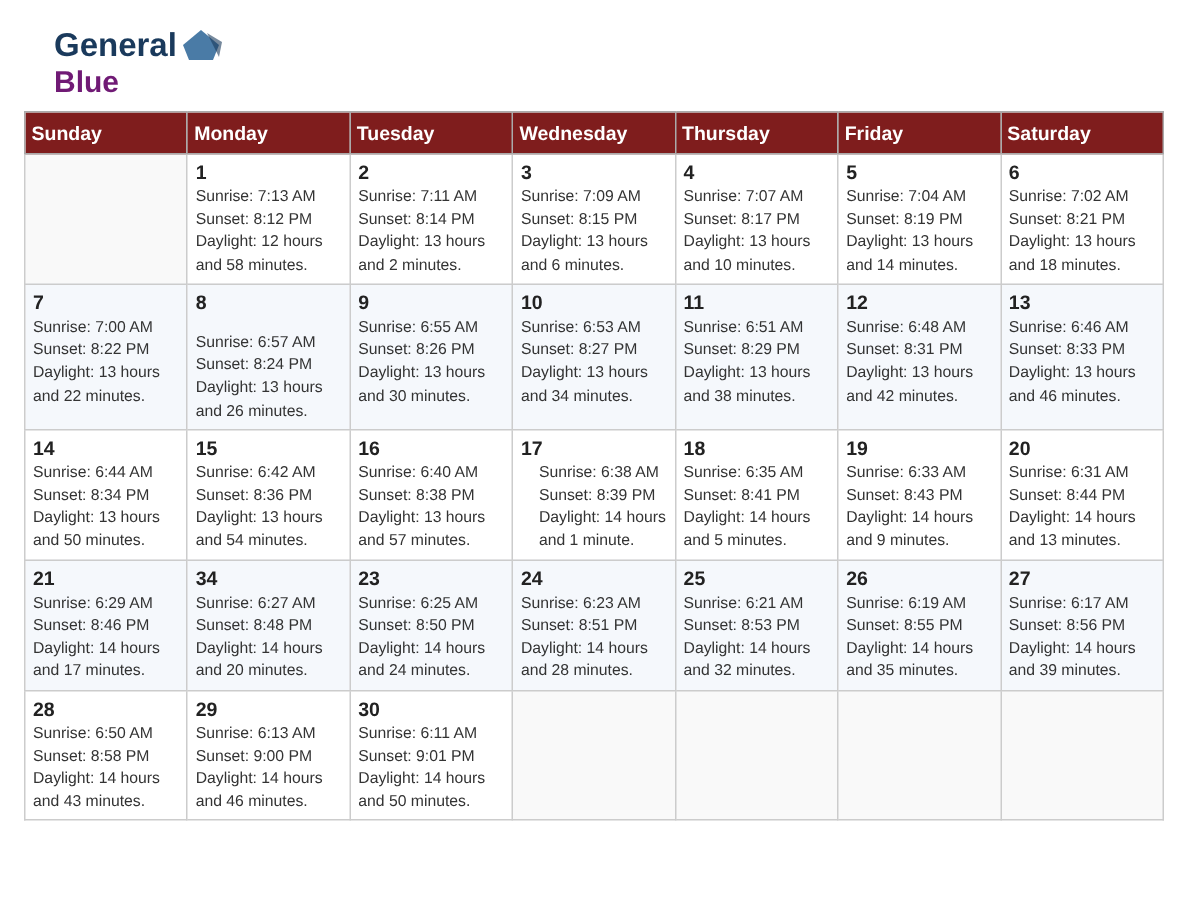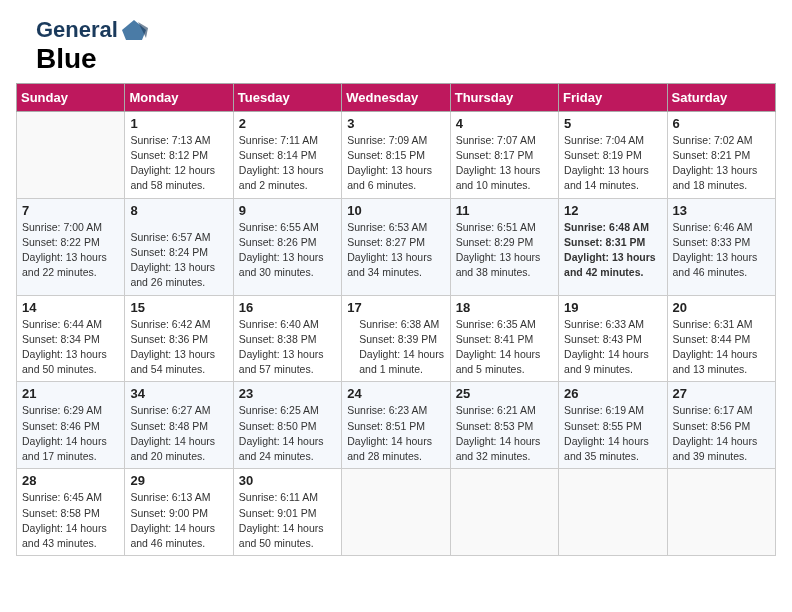--- a/index.html
+++ b/index.html
@@ -42,21 +42,21 @@
     }
     .location {
       font-size: 16px;
       color: #333;
     }
     .calendar {
       width: 100%;
       border-collapse: collapse;
     }
     .calendar th {
-      background-color: #be185d;
+      background-color: #7f1d1d;
       color: #fff;
       padding: 6px 4px;
       font-size: 13px;
       font-weight: bold;
       border: 1px solid #aaa;
       text-align: left;
     }
     .calendar td {
       border: 1px solid #ccc;
       vertical-align: top;
@@ -90,21 +90,21 @@
 <div class="header">
   <div class="logo">
     <div>
       <div style="display:flex;align-items:center;">
         <span class="logo-text">General</span>
         <svg class="logo-icon" viewBox="0 0 28 28">
           <polygon points="14,4 26,14 22,24 6,24 2,14" fill="#2a6496" opacity="0.85"></polygon>
           <polygon points="18,6 28,12 26,22" fill="#1a3a5c" opacity="0.6"></polygon>
         </svg>
       </div>
-      <div class="logo-text" style="color:#000000;font-size:28px;">Blue</div>
+      <div class="logo-text" style="color:#701a75;font-size:20px;">Blue</div>
     </div>
   </div>
   <div class="title-block">
     <div class="month-title"></div>
     <div class="location"></div>
   </div>
 </div>
 
 <table class="calendar">
   <thead>
@@ -195,21 +195,21 @@
         </td>
         <td>
           <span class="day-number">11</span>
           <div class="day-info" style="white-space: pre-line;">Sunrise: 6:51 AM
 Sunset: 8:29 PM
 Daylight: 13 hours
 and 38 minutes.</div>
         </td>
         <td>
           <span class="day-number">12</span>
-          <div class="day-info" style="white-space: pre-line; font-weight: bold;">Sunrise: 6:48 AM
+          <div class="day-info" style="white-space: pre-line;">Sunrise: 6:48 AM
 Sunset: 8:31 PM
 Daylight: 13 hours
 and 42 minutes.</div>
         </td>
         <td>
           <span class="day-number">13</span>
           <div class="day-info" style="white-space: pre-line;">Sunrise: 6:46 AM
 Sunset: 8:33 PM
 Daylight: 13 hours
 and 46 minutes.</div>
@@ -313,21 +313,21 @@
           <span class="day-number">27</span>
           <div class="day-info" style="white-space: pre-line;">Sunrise: 6:17 AM
 Sunset: 8:56 PM
 Daylight: 14 hours
 and 39 minutes.</div>
         </td>
       </tr>
       <tr>
         <td>
           <span class="day-number">28</span>
-          <div class="day-info" style="white-space: pre-line;">Sunrise: 6:45 AM
+          <div class="day-info" style="white-space: pre-line;">Sunrise: 6:50 AM
 Sunset: 8:58 PM
 Daylight: 14 hours
 and 43 minutes.</div>
         </td>
         <td>
           <span class="day-number">29</span>
           <div class="day-info" style="white-space: pre-line;">Sunrise: 6:13 AM
 Sunset: 9:00 PM
 Daylight: 14 hours
 and 46 minutes.</div>

